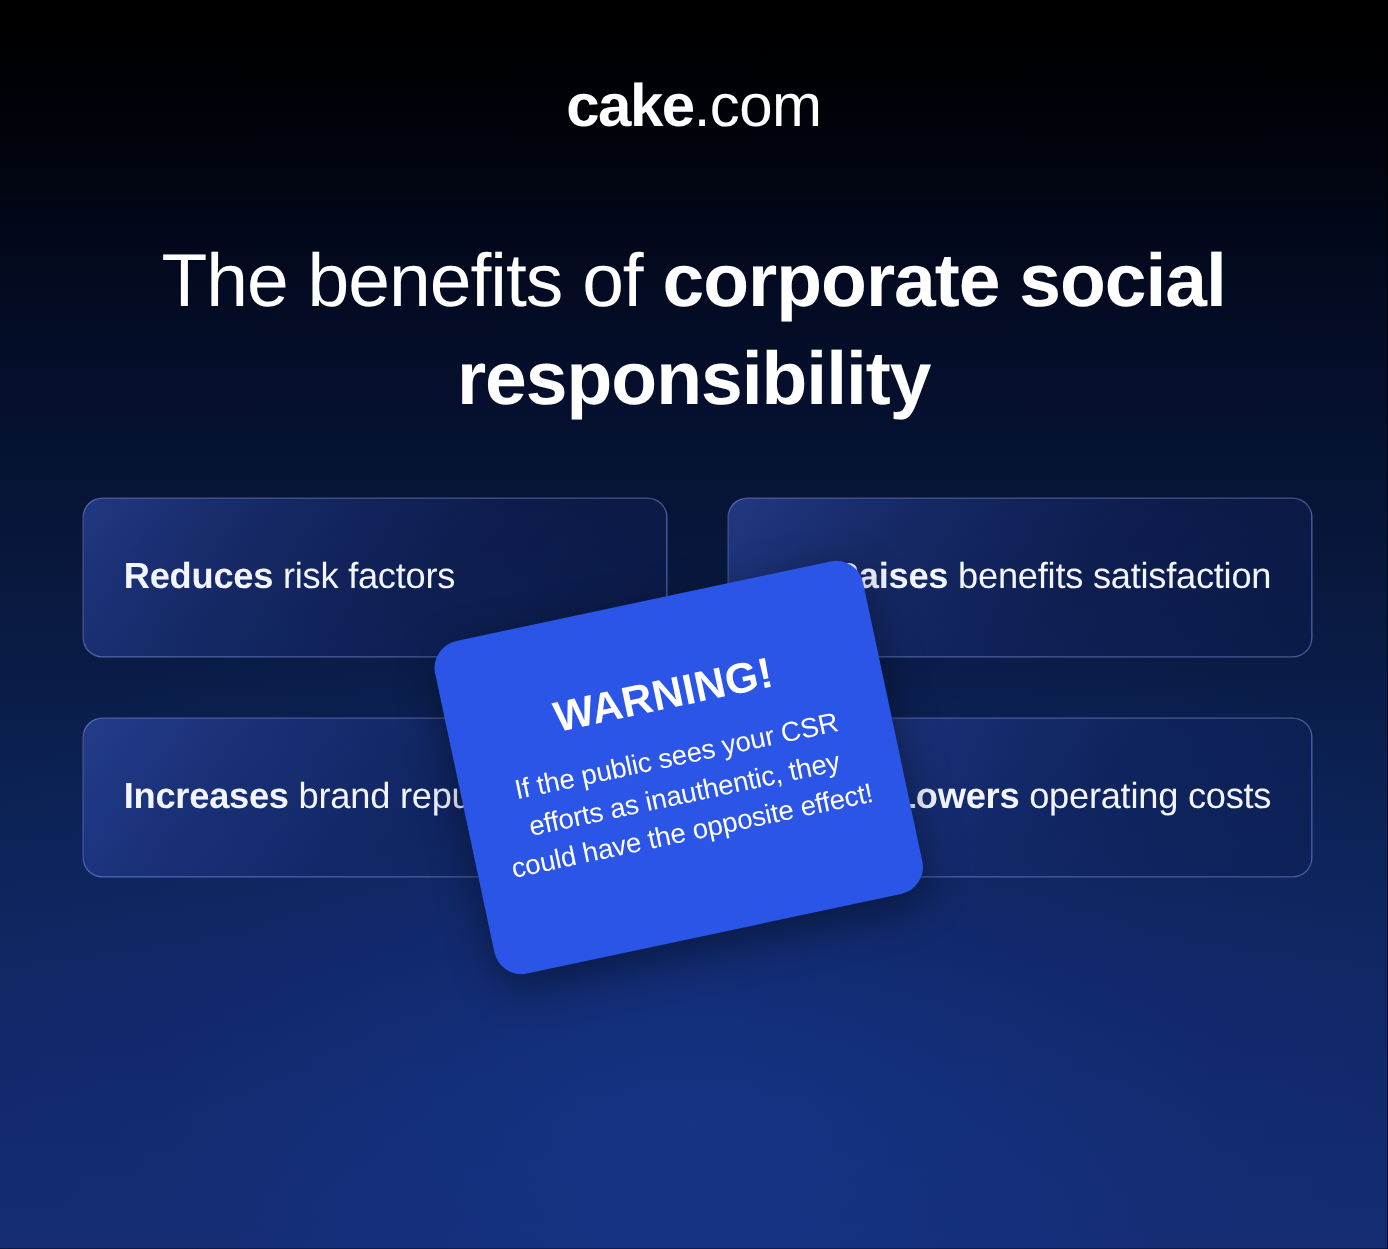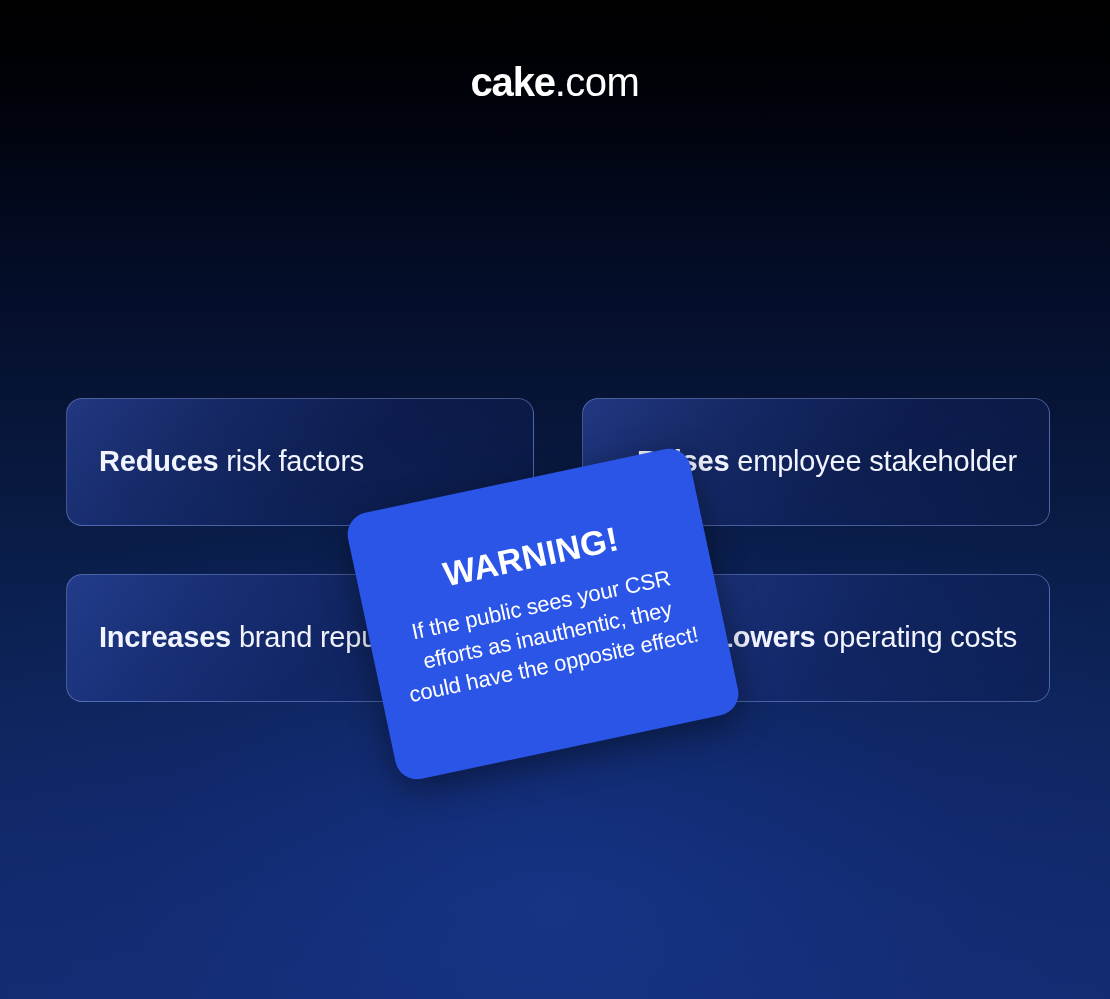--- a/index.html
+++ b/index.html
@@ -43,21 +43,21 @@
   }
 
   
   .brand {
     position: absolute;
     top: 62px;
     left: 0;
     width: 100%;
     text-align: center;
     color: #ffffff;
-    font-size: 40px;
+    font-size: 48px;
     letter-spacing: -0.6px;
     line-height: 1;
     white-space: nowrap;
   }
   .brand .b-cake { font-weight: 700; letter-spacing: -1.2px; }
   .brand .b-dot  { font-weight: 400; letter-spacing: -0.5px; }
 
   
   .headline {
     position: absolute;
@@ -157,32 +157,35 @@
 <body>
 
 <div class="poster">
 
   <div class="bg-glow"></div>
 
   <div class="brand">
     <span class="b-cake">cake</span><span class="b-dot">.com</span>
   </div>
 
+  <h1 class="headline">
+    <span class="h-light">The benefits of </span><span class="h-strong">corporate social responsibility</span>
+  </h1>
 
   <div class="grid">
 
     <div class="card left">
       <div class="card-text">
         <span class="t-strong">Reduces</span><span class="t-light"> risk factors</span>
       </div>
     </div>
 
     <div class="card right">
       <div class="card-text">
-        <span class="t-strong">Raises</span><span class="t-light"> employee stakeholder</span>
+        <span class="t-strong">Raises</span><span class="t-light"> benefits satisfaction</span>
       </div>
     </div>
 
     <div class="card left">
       <div class="card-text">
         <span class="t-strong">Increases</span><span class="t-light"> brand reputation</span>
       </div>
     </div>
 
     <div class="card right">

